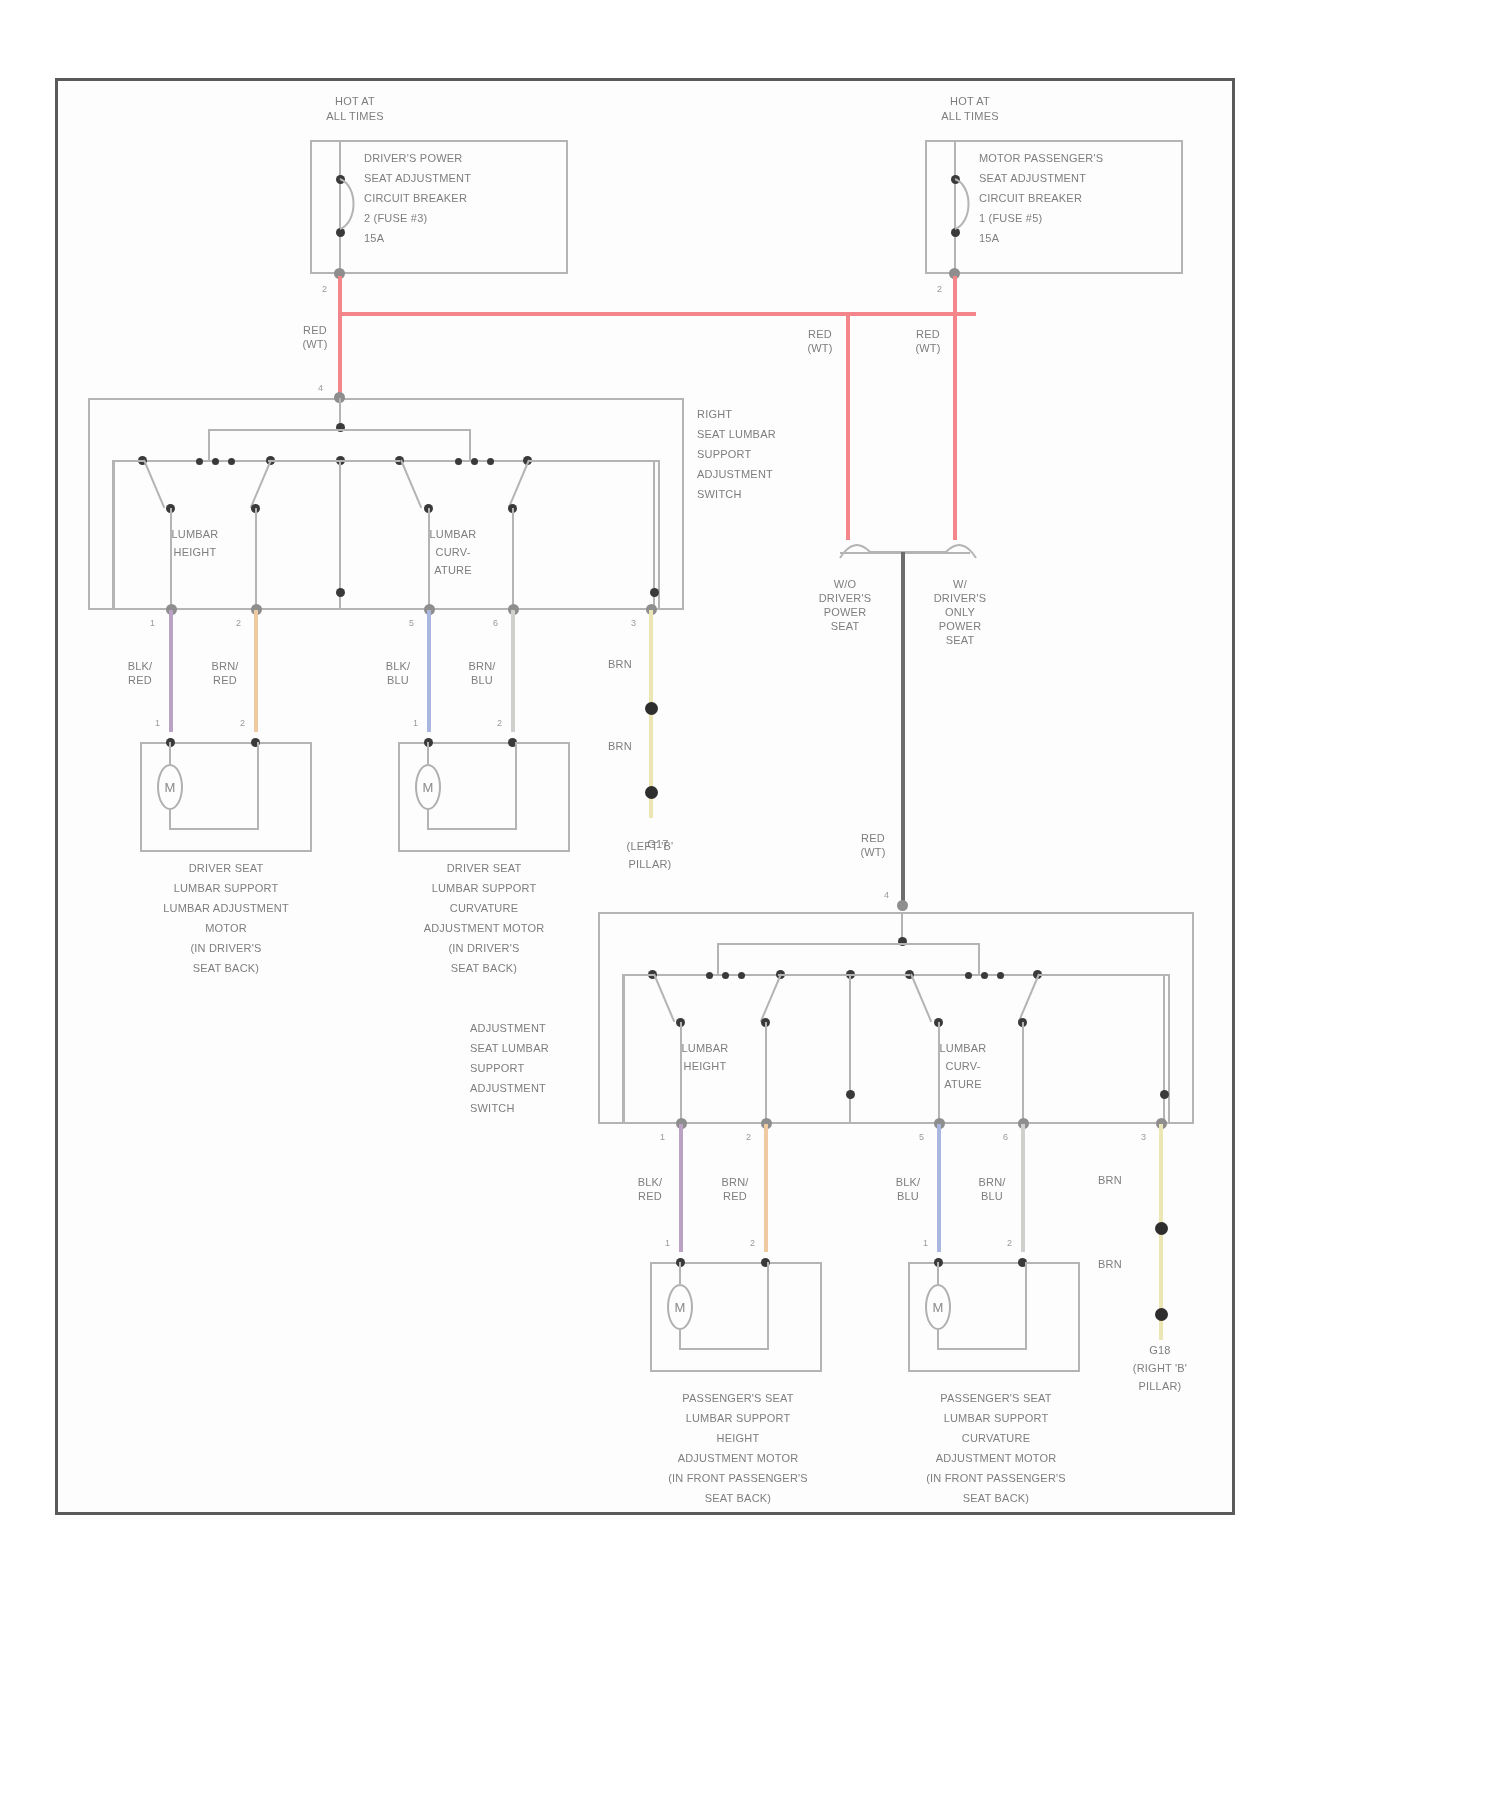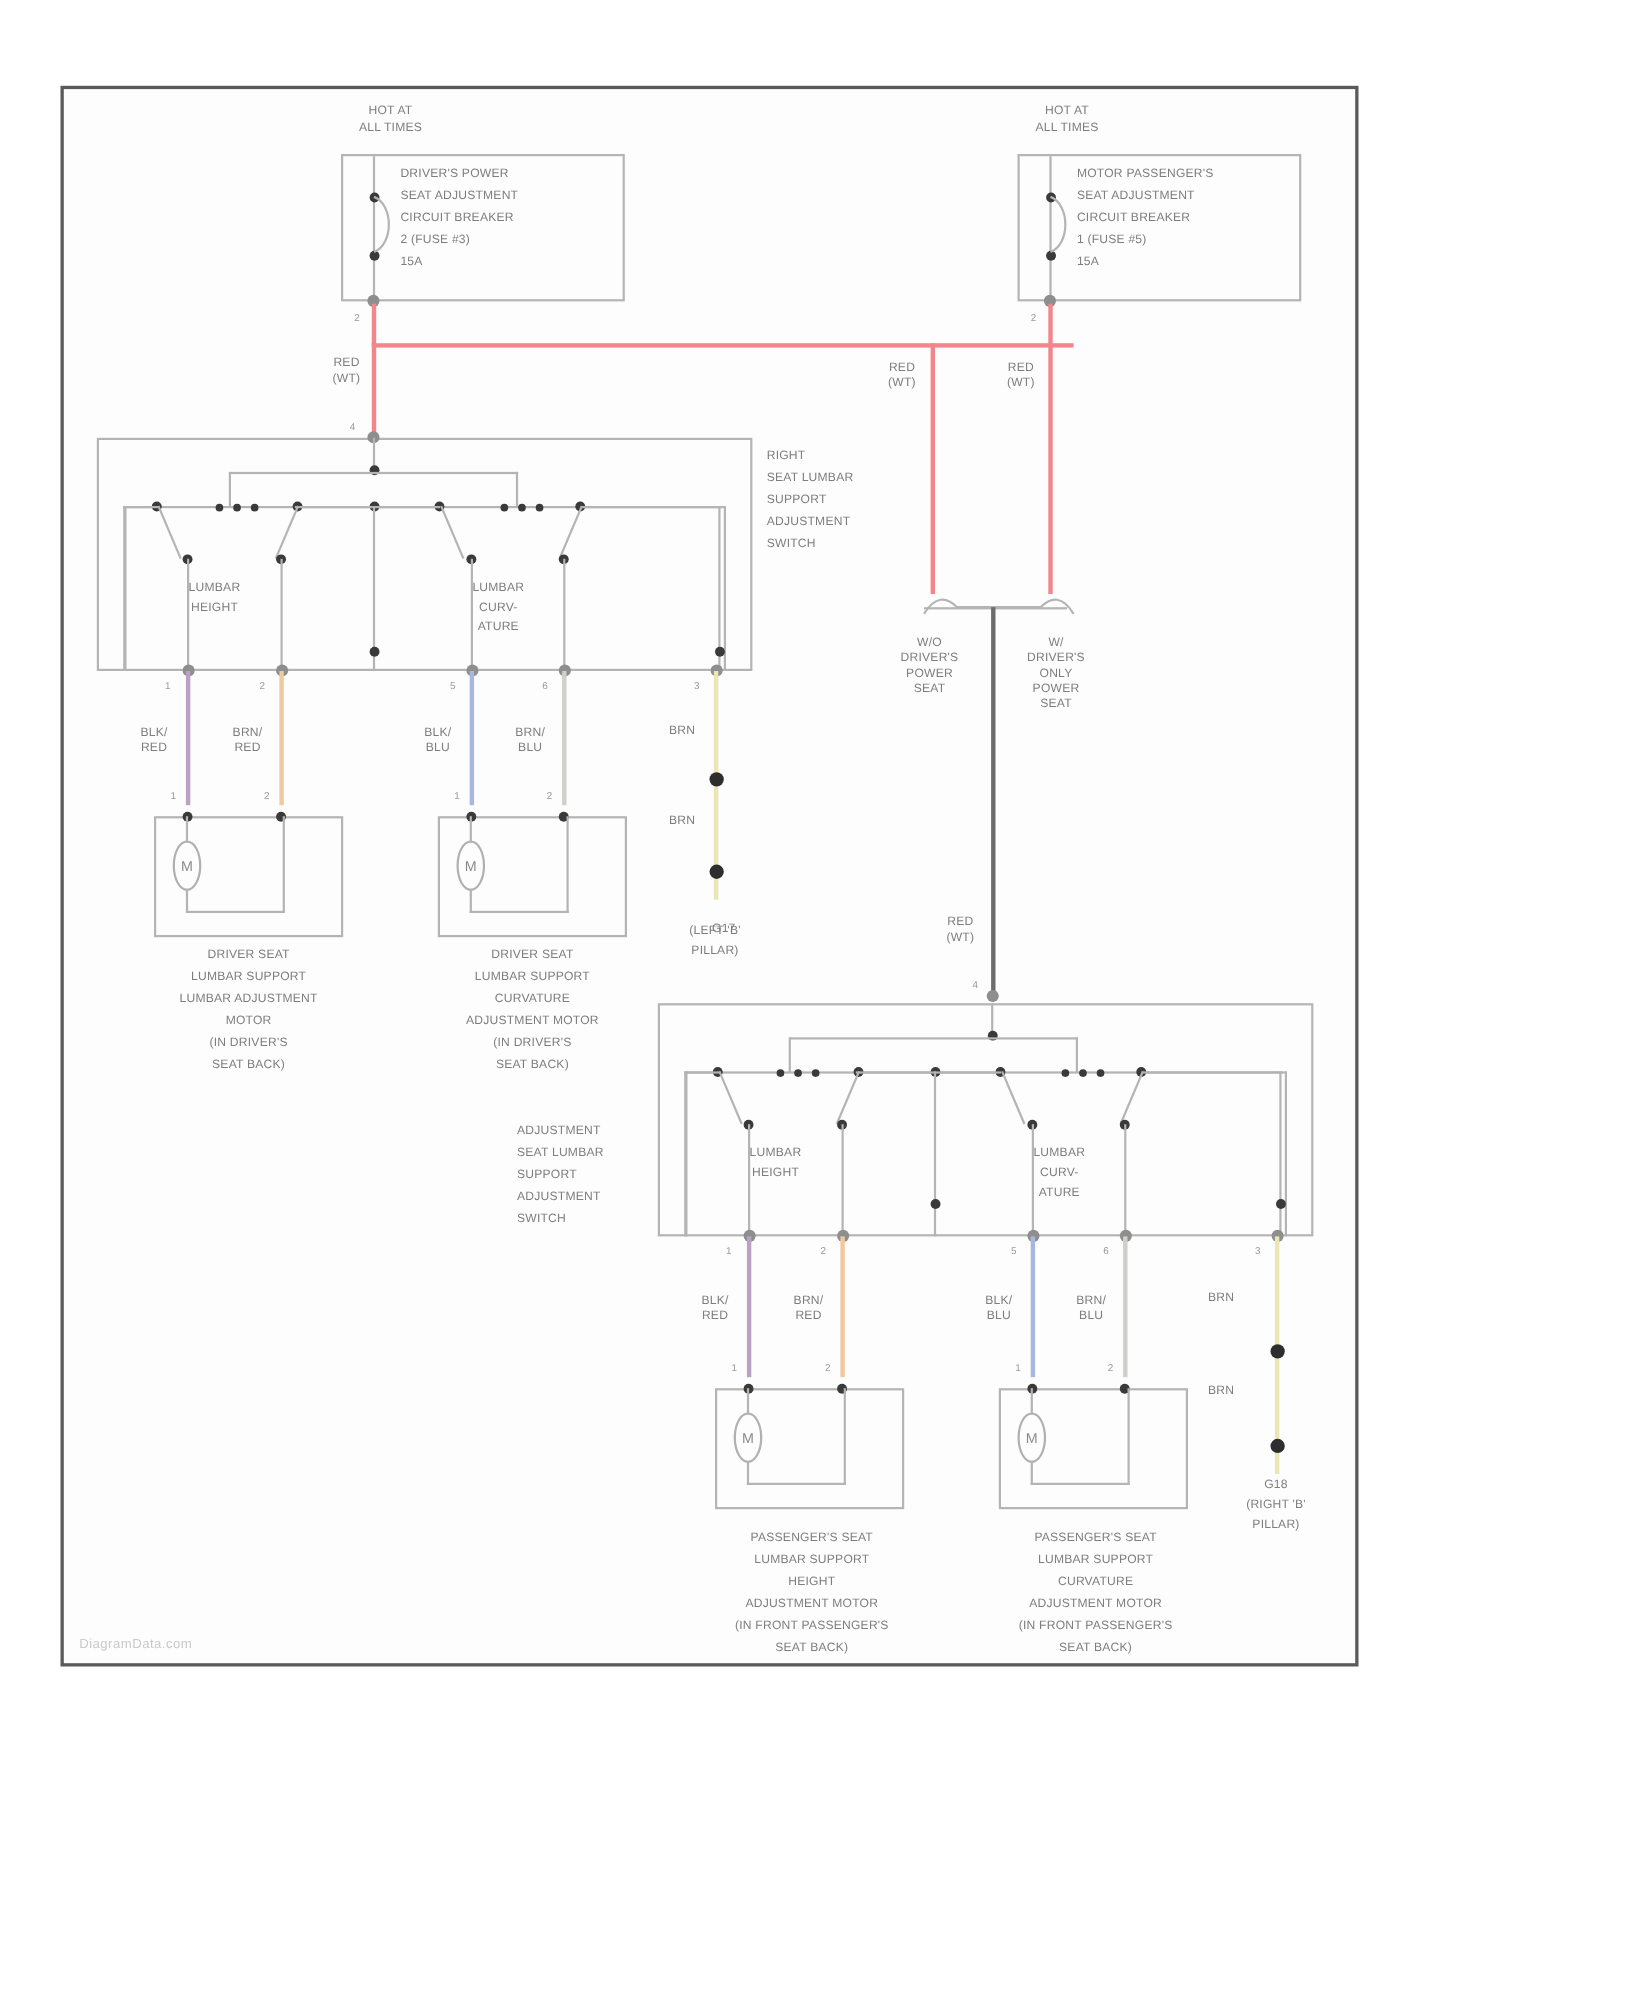--- a/index.html
+++ b/index.html
@@ -416,14 +416,13 @@
  <div class="h" style="left:937px;top:1348px;width:90px;"></div>
  <div class="v" style="left:1025px;top:1262px;height:88px;"></div>
 
  <div class="lbl c" style="left:888px;top:1392px;width:216px;">PASSENGER'S SEAT</div>
  <div class="lbl c" style="left:888px;top:1412px;width:216px;">LUMBAR SUPPORT</div>
  <div class="lbl c" style="left:888px;top:1432px;width:216px;">CURVATURE</div>
  <div class="lbl c" style="left:888px;top:1452px;width:216px;">ADJUSTMENT MOTOR</div>
  <div class="lbl c" style="left:876px;top:1472px;width:240px;">(IN FRONT PASSENGER'S</div>
  <div class="lbl c" style="left:888px;top:1492px;width:216px;">SEAT BACK)</div>
 
- <div class="watermark" style="left:72px;top:1487px;">DiagramData.com</div>
 </div>
 
 </body></html>

